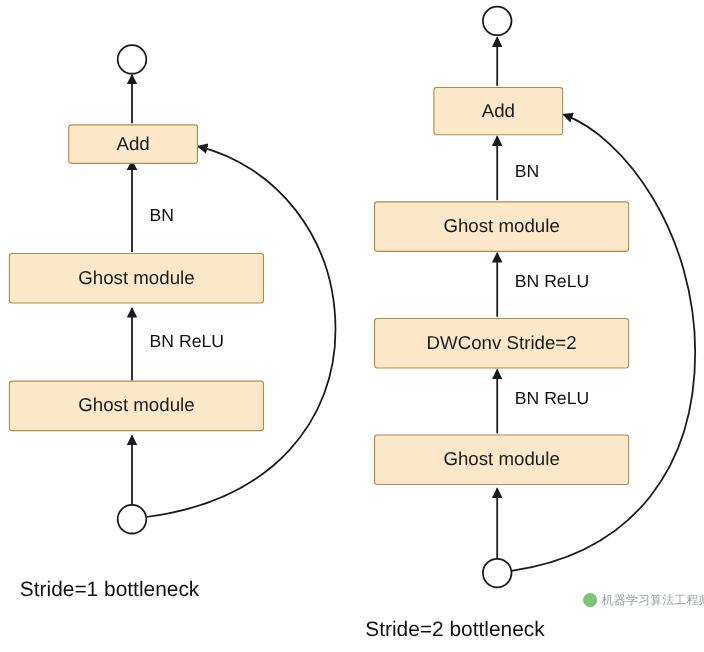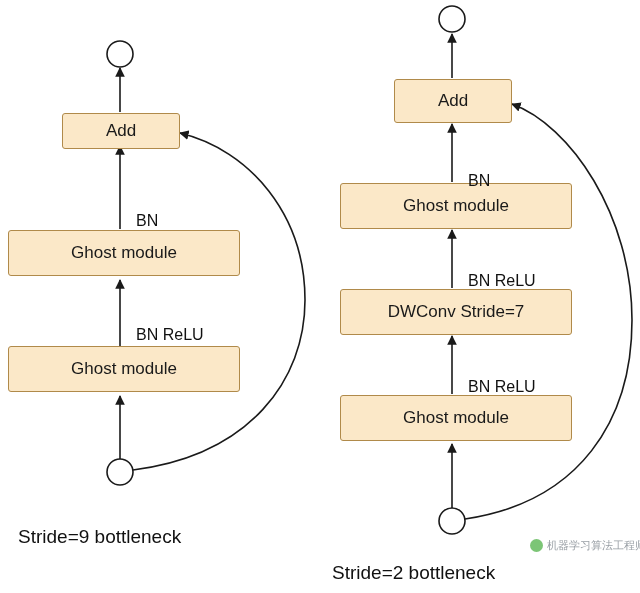--- a/index.html
+++ b/index.html
@@ -31,21 +31,20 @@
     justify-content: center;
     font-size: 17px;
     color: #1a1a1a;
     white-space: nowrap;
   }
   .label {
     position: absolute;
     font-size: 16px;
     color: #111111;
     white-space: nowrap;
-    margin-top: 24px;
   }
   .caption {
     position: absolute;
     font-size: 19px;
     color: #111111;
     white-space: nowrap;
   }
   svg.lines {
     position: absolute;
     left: 0; top: 0;
@@ -113,25 +112,25 @@
     <path d="M 465 519 C 580 502 632 420 632 320 C 632 215 570 125 512 104" fill="none" stroke="#1a1a1a" stroke-width="1.6" marker-end="url(#arrow)"></path>
   </svg>
 
   <div class="box" style="left:62px; top:113px; width:118px; height:36px;">Add</div>
   <div class="box" style="left:8px; top:230px; width:232px; height:46px;">Ghost module</div>
   <div class="box" style="left:8px; top:346px; width:232px; height:46px;">Ghost module</div>
 
   <div class="label" style="left:136px; top:188px;">BN</div>
   <div class="label" style="left:136px; top:302px;">BN ReLU</div>
 
-  <div class="caption" style="left:18px; top:526px;">Stride=9 bottleneck</div>
+  <div class="caption" style="left:18px; top:526px;">Stride=1 bottleneck</div>
 
   <div class="box" style="left:394px; top:79px; width:118px; height:44px;">Add</div>
   <div class="box" style="left:340px; top:183px; width:232px; height:46px;">Ghost module</div>
-  <div class="box" style="left:340px; top:289px; width:232px; height:46px;">DWConv Stride=7</div>
+  <div class="box" style="left:340px; top:289px; width:232px; height:46px;">DWConv Stride=2</div>
   <div class="box" style="left:340px; top:395px; width:232px; height:46px;">Ghost module</div>
 
   <div class="label" style="left:468px; top:148px;">BN</div>
   <div class="label" style="left:468px; top:248px;">BN ReLU</div>
   <div class="label" style="left:468px; top:354px;">BN ReLU</div>
 
   <div class="caption" style="left:332px; top:562px;">Stride=2 bottleneck</div>
 
   <div class="wm" style="left:530px; top:538px;">
     <span class="wm-badge"></span>

